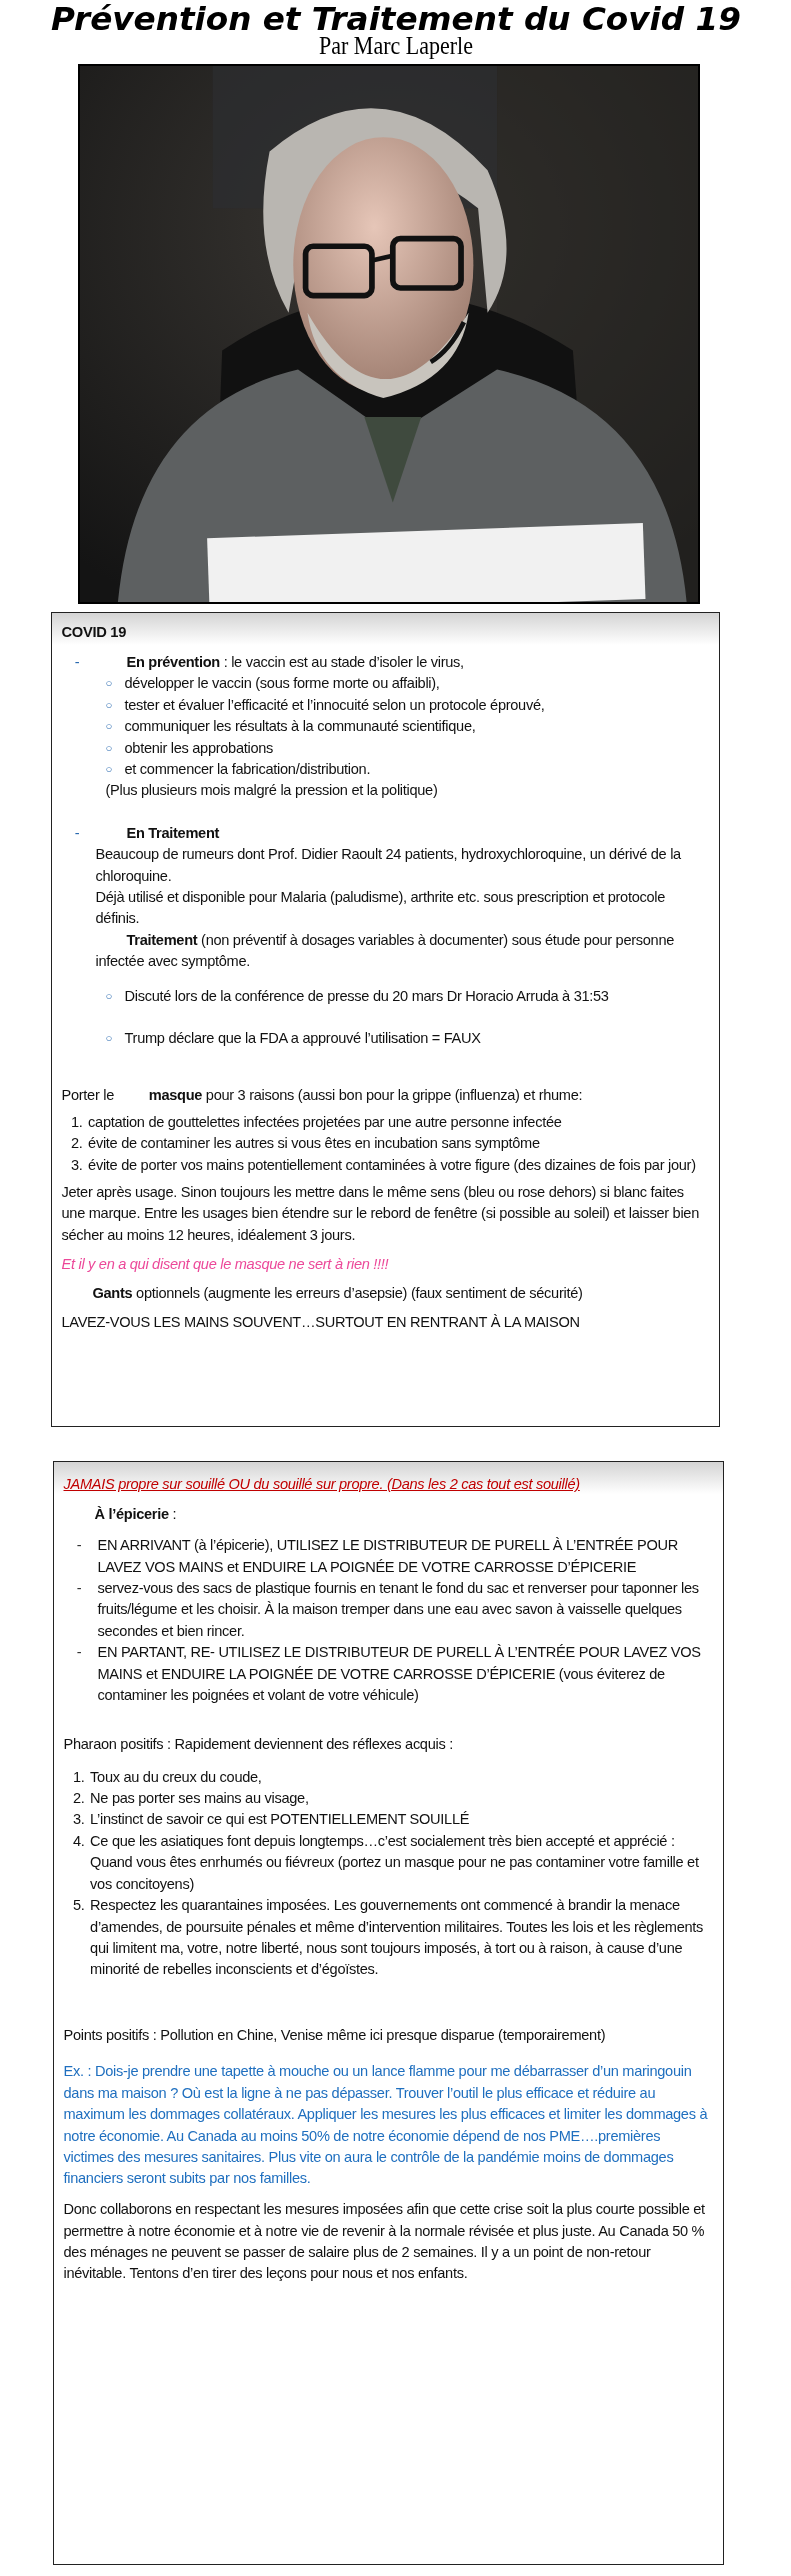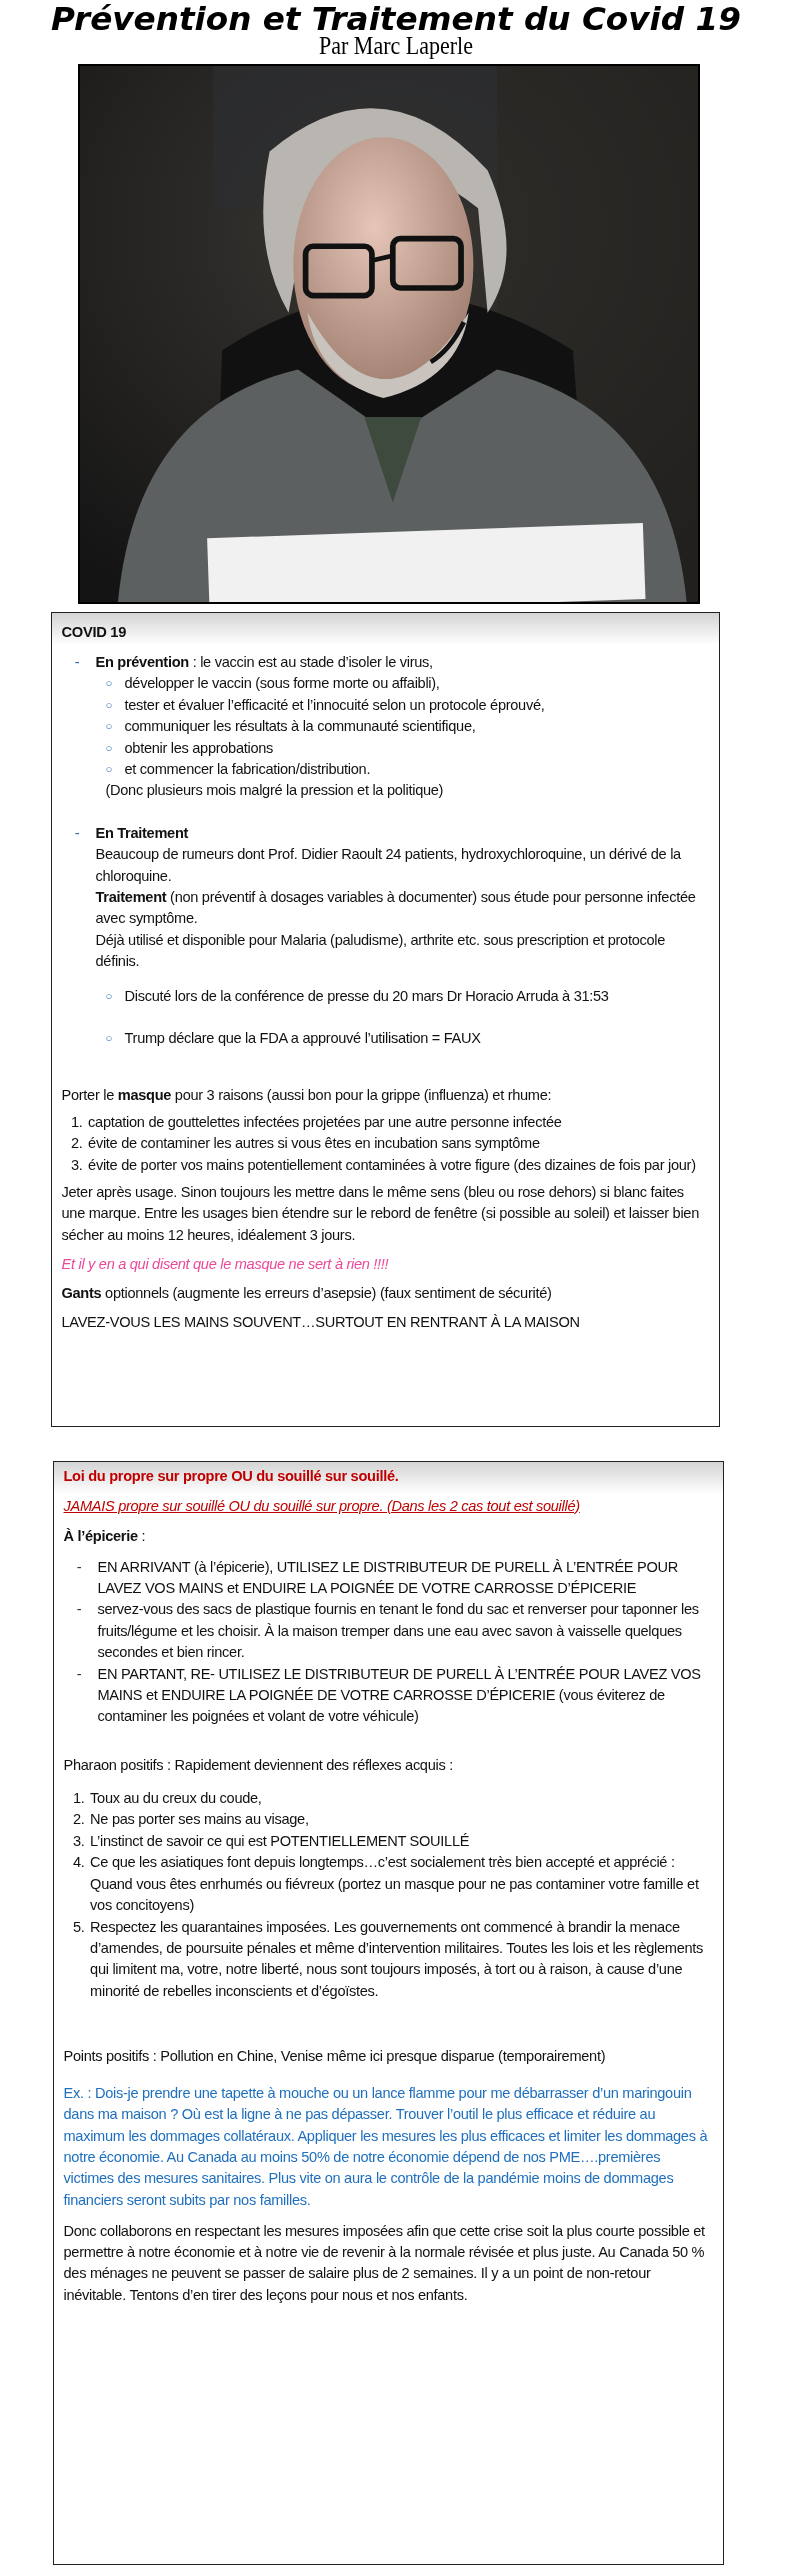--- a/index.html
+++ b/index.html
@@ -17,21 +17,21 @@
 
   .box { position: absolute; border: 1.4px solid #222; background: #fff; }
   .box .shade { position: absolute; left: 0; top: 0; right: 0; height: 32px;
                 background: linear-gradient(to bottom, #d4d4d4 0%, #f2f2f2 70%, #ffffff 100%); }
   .box1 { left: 51px; top: 612px; width: 667px; height: 813px; }
   .box2 { left: 53px; top: 1461px; width: 669px; height: 1102px; }
 
   .content { position: absolute; left: 0; top: 0; right: 0; padding: 0 9.5px; font-size: 14.6px; line-height: 21.4px;
              font-family: "Liberation Sans", sans-serif; letter-spacing: -0.3px; }
   .content p { margin: 0; }
-  .b { font-weight: bold; }
+  .b { font-weight: bold; margin-left: 31px; }
   .blue { color: #1f6fbf; }
   .blue-it { color: #ec4899; font-style: italic; }
   .red-b { color: #c00000; font-weight: bold; }
   .red-it { color: #c00000; font-style: italic; text-decoration: underline; }
 
   .dash-item { position: relative; padding-left: 34px; }
   .dash-item .dash { position: absolute; left: 13.3px; top: 0; color: #2a6ab0; }
   .dash-item .dash.black { color: #333; }
   .circ-item { position: relative; padding-left: 63px; }
   .circ-item .circ { position: absolute; left: 44px; top: 0; color: #2a6ab0; font-size: 11.4px; }
@@ -84,30 +84,30 @@
       <span class="dash">-</span>
       <span class="b">En prévention</span><span> : le vaccin est au stade d’isoler le virus,</span>
     </p>
     <div>
       <p class="circ-item"><span class="circ">○</span><span>développer le vaccin (sous forme morte ou affaibli),</span></p>
       <p class="circ-item"><span class="circ">○</span><span>tester et évaluer l’efficacité et l’innocuité selon un protocole éprouvé,</span></p>
       <p class="circ-item"><span class="circ">○</span><span>communiquer les résultats à la communauté scientifique,</span></p>
       <p class="circ-item"><span class="circ">○</span><span>obtenir les approbations</span></p>
       <p class="circ-item"><span class="circ">○</span><span>et commencer la fabrication/distribution.</span></p>
     </div>
-    <p class="indent" style="padding-left:44px;">(Donc plusieurs mois malgré la pression et la politique)</p>
+    <p class="indent" style="padding-left:44px;">(Plus plusieurs mois malgré la pression et la politique)</p>
 
     <div style="height:21px"></div>
     <p class="dash-item">
       <span class="dash">-</span>
       <span class="b">En Traitement</span>
     </p>
     <p class="indent"><span>Beaucoup de rumeurs dont Prof. Didier Raoult 24 patients, </span><span>hydroxychloroquine, un dérivé de la chloroquine.</span></p>
+    <p class="indent">Déjà utilisé et disponible pour Malaria (paludisme), arthrite etc. sous prescription et protocole définis.</p>
     <p class="indent"><span class="b">Traitement</span><span> (non préventif à dosages variables à documenter) sous étude pour personne infectée avec symptôme.</span></p>
-    <p class="indent">Déjà utilisé et disponible pour Malaria (paludisme), arthrite etc. sous prescription et protocole définis.</p>
     <div style="height:13.3px"></div>
     <p class="circ-item"><span class="circ">○</span><span>Discuté lors de la conférence de presse du 20 mars Dr Horacio Arruda à 31:53</span></p>
     <div style="height:21px"></div>
     <p class="circ-item"><span class="circ">○</span><span>Trump déclare que la FDA a approuvé l’utilisation = FAUX</span></p>
 
     <div style="height:27.5px"></div>
     <div style="height:7.6px"></div>
     <p><span>Porter le </span><span class="b">masque</span><span> pour 3 raisons (aussi bon pour la grippe (influenza) et rhume:</span></p>
     <div style="height:5.7px"></div>
     <div>
@@ -122,21 +122,20 @@
     <div style="height:7.6px"></div>
     <p><span class="b">Gants</span><span> optionnels (augmente les erreurs d’asepsie) (faux sentiment de sécurité)</span></p>
     <div style="height:7.6px"></div>
     <p>LAVEZ-VOUS LES MAINS SOUVENT…SURTOUT EN RENTRANT À LA MAISON</p>
   </div>
 </div>
 
 <div class="box box2">
   <div class="shade"></div>
   <div class="content" style="padding-top:3.8px;">
-    <p class="red-b">Loi du propre sur propre OU du souillé sur souillé.</p>
     <div style="height:8.5px"></div>
     <p class="red-it">JAMAIS propre sur souillé OU du souillé sur propre. (Dans les 2 cas tout est souillé)</p>
     <div style="height:8.5px"></div>
     <p><span class="b">À l’épicerie</span><span> :</span></p>
     <div style="height:9.5px"></div>
     <div>
       <p class="dash-item"><span class="dash black">-</span><span>EN ARRIVANT (à l’épicerie), UTILISEZ LE DISTRIBUTEUR DE PURELL À L’ENTRÉE POUR LAVEZ VOS MAINS et ENDUIRE LA POIGNÉE DE VOTRE CARROSSE D’ÉPICERIE</span></p>
       <p class="dash-item"><span class="dash black">-</span><span>servez-vous des sacs de plastique fournis en tenant le fond du sac et renverser pour taponner les fruits/légume et les choisir. À la maison tremper dans une eau avec savon à vaisselle quelques secondes et bien rincer.</span></p>
       <p class="dash-item"><span class="dash black">-</span><span>EN PARTANT, RE- UTILISEZ LE DISTRIBUTEUR DE PURELL À L’ENTRÉE POUR LAVEZ VOS MAINS et ENDUIRE LA POIGNÉE DE VOTRE CARROSSE D’ÉPICERIE (vous éviterez de contaminer les poignées et volant de votre véhicule)</span></p>
     </div>

